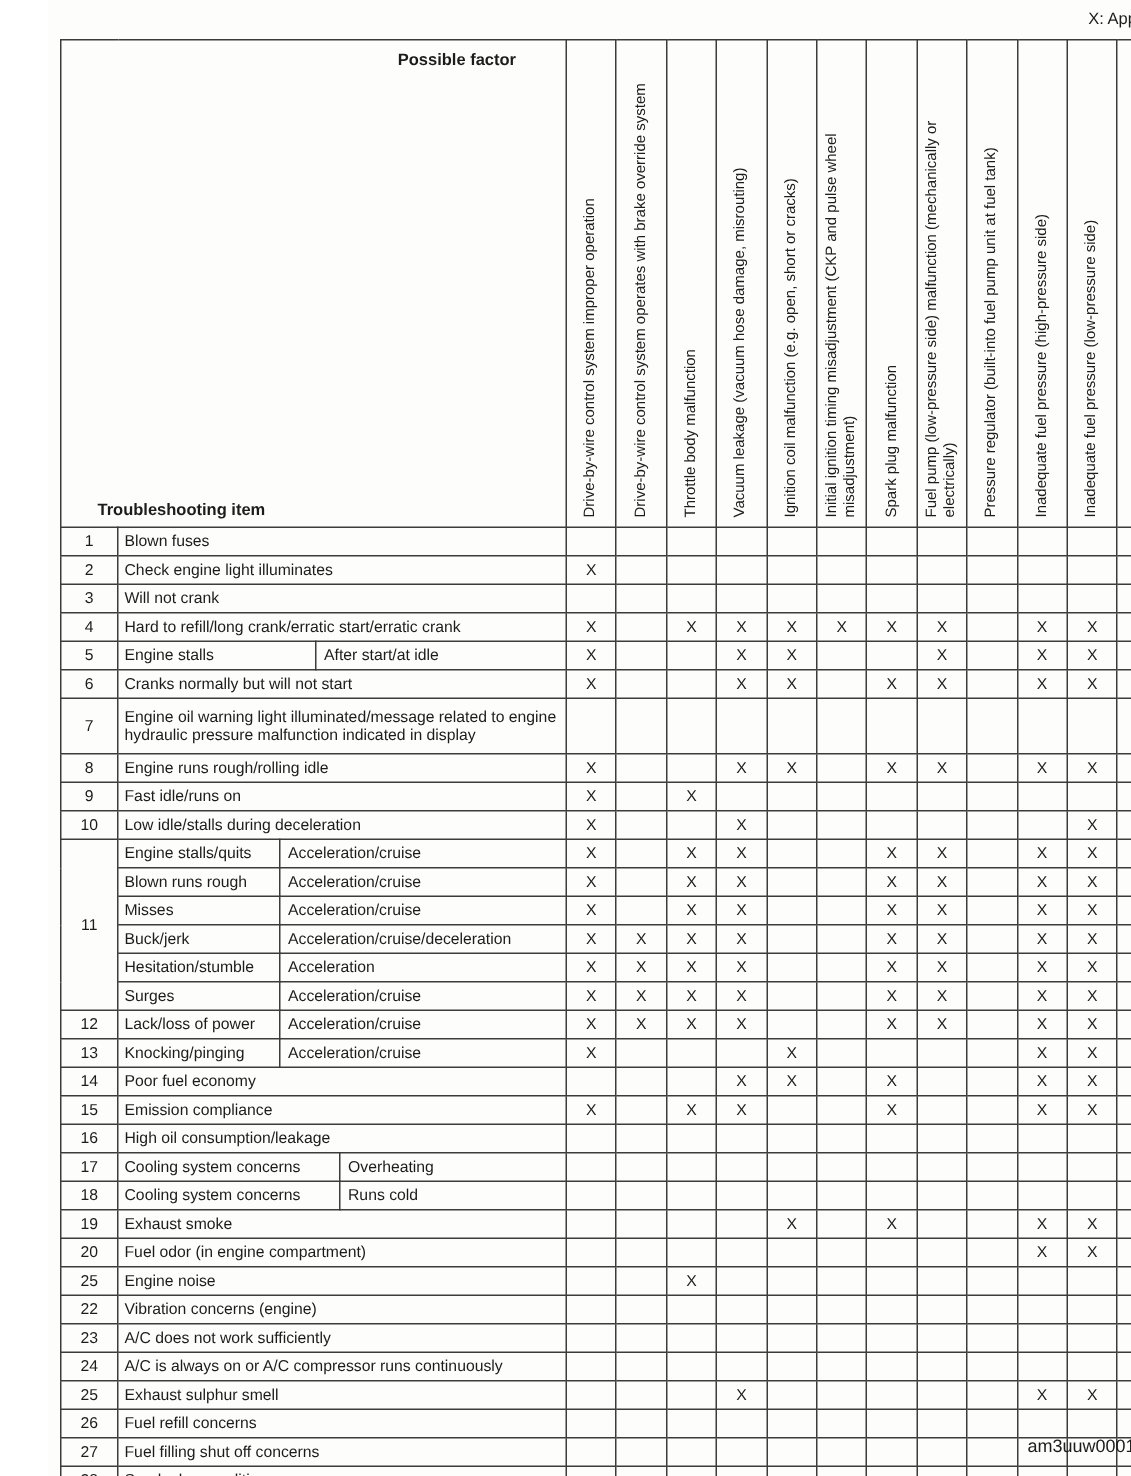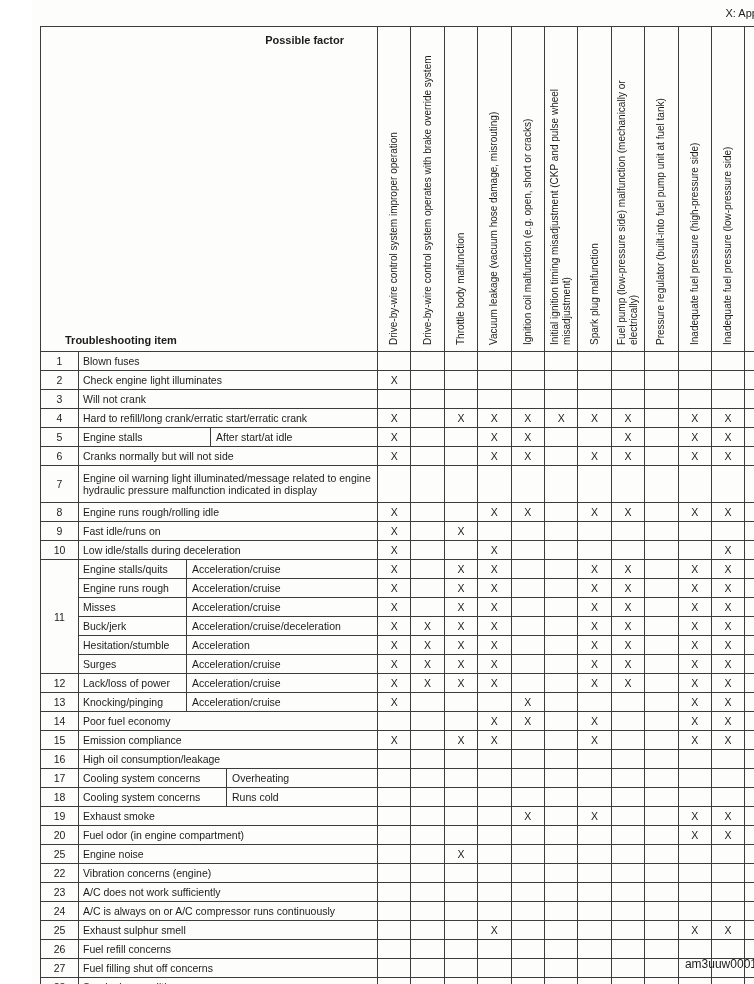--- a/index.html
+++ b/index.html
@@ -180,21 +180,21 @@
           <td class="mark-td"></td>
           <td class="mark-td"></td>
           <td class="mark-td">X</td>
           <td class="mark-td"></td>
           <td class="mark-td">X</td>
           <td class="mark-td">X</td>
           <td class="mark-td">X</td>
         </tr>
         <tr>
           <td class="num-td">6</td>
-          <td class="item-td">Cranks normally but will not side</td>
+          <td class="item-td">Cranks normally but will not start</td>
           <td class="mark-td">X</td>
           <td class="mark-td"></td>
           <td class="mark-td"></td>
           <td class="mark-td">X</td>
           <td class="mark-td">X</td>
           <td class="mark-td"></td>
           <td class="mark-td">X</td>
           <td class="mark-td">X</td>
           <td class="mark-td"></td>
           <td class="mark-td">X</td>
@@ -280,21 +280,21 @@
           <td class="mark-td"></td>
           <td class="mark-td">X</td>
           <td class="mark-td">X</td>
           <td class="mark-td"></td>
           <td class="mark-td">X</td>
           <td class="mark-td">X</td>
           <td class="mark-td">X</td>
         </tr>
         <tr>
           <td class="item-td split-narrow">
-            <div class="sp-l">Engine runs rough</div>
+            <div class="sp-l">Blown runs rough</div>
             <div class="divider"></div>
             <div class="sp-r">Acceleration/cruise</div>
           </td>
           <td class="mark-td">X</td>
           <td class="mark-td"></td>
           <td class="mark-td">X</td>
           <td class="mark-td">X</td>
           <td class="mark-td"></td>
           <td class="mark-td"></td>
           <td class="mark-td">X</td>

